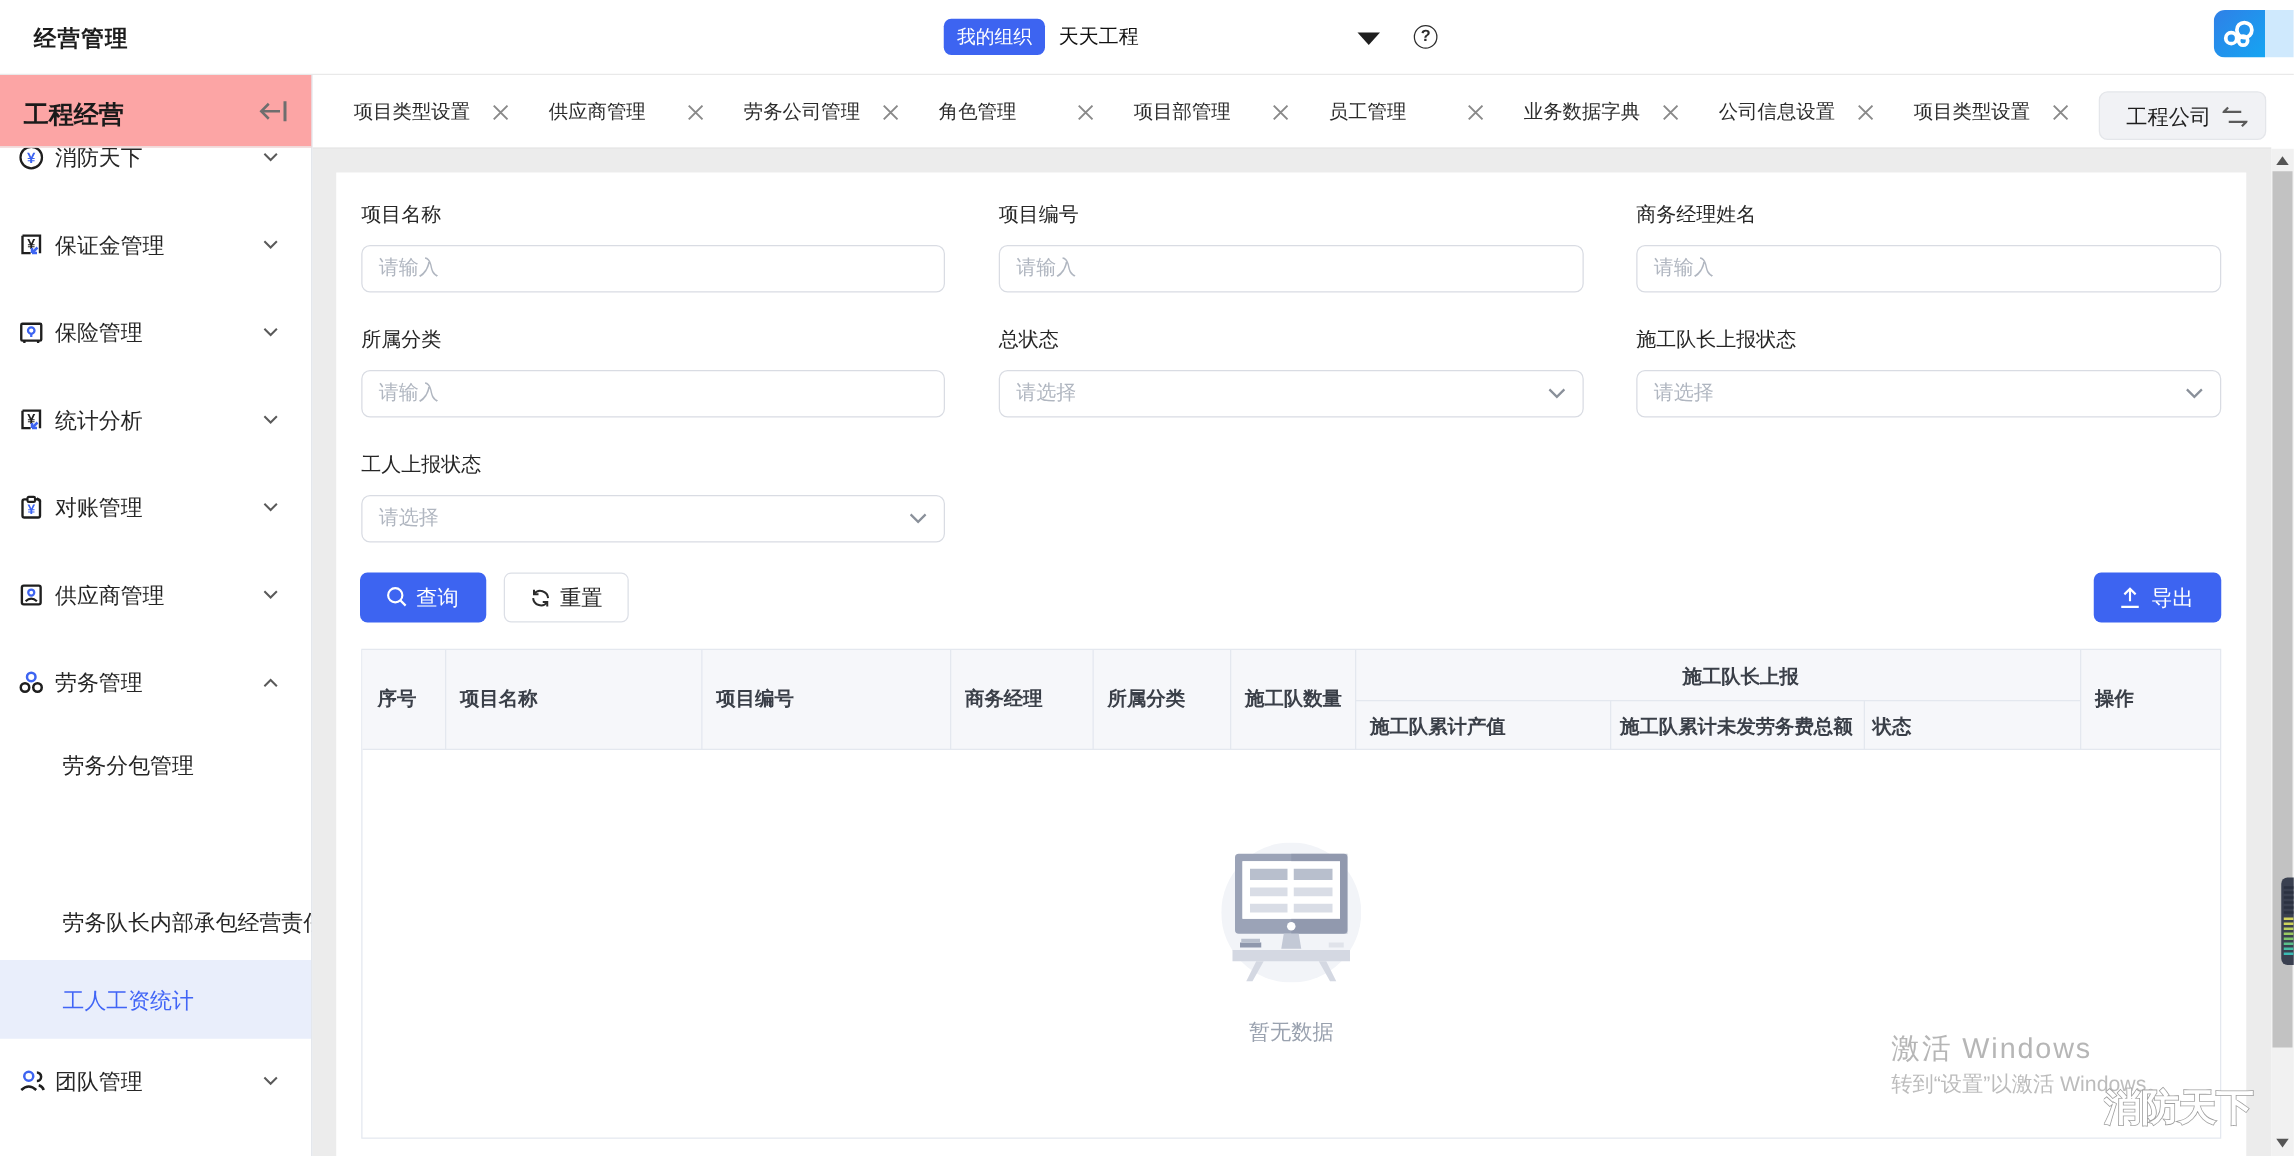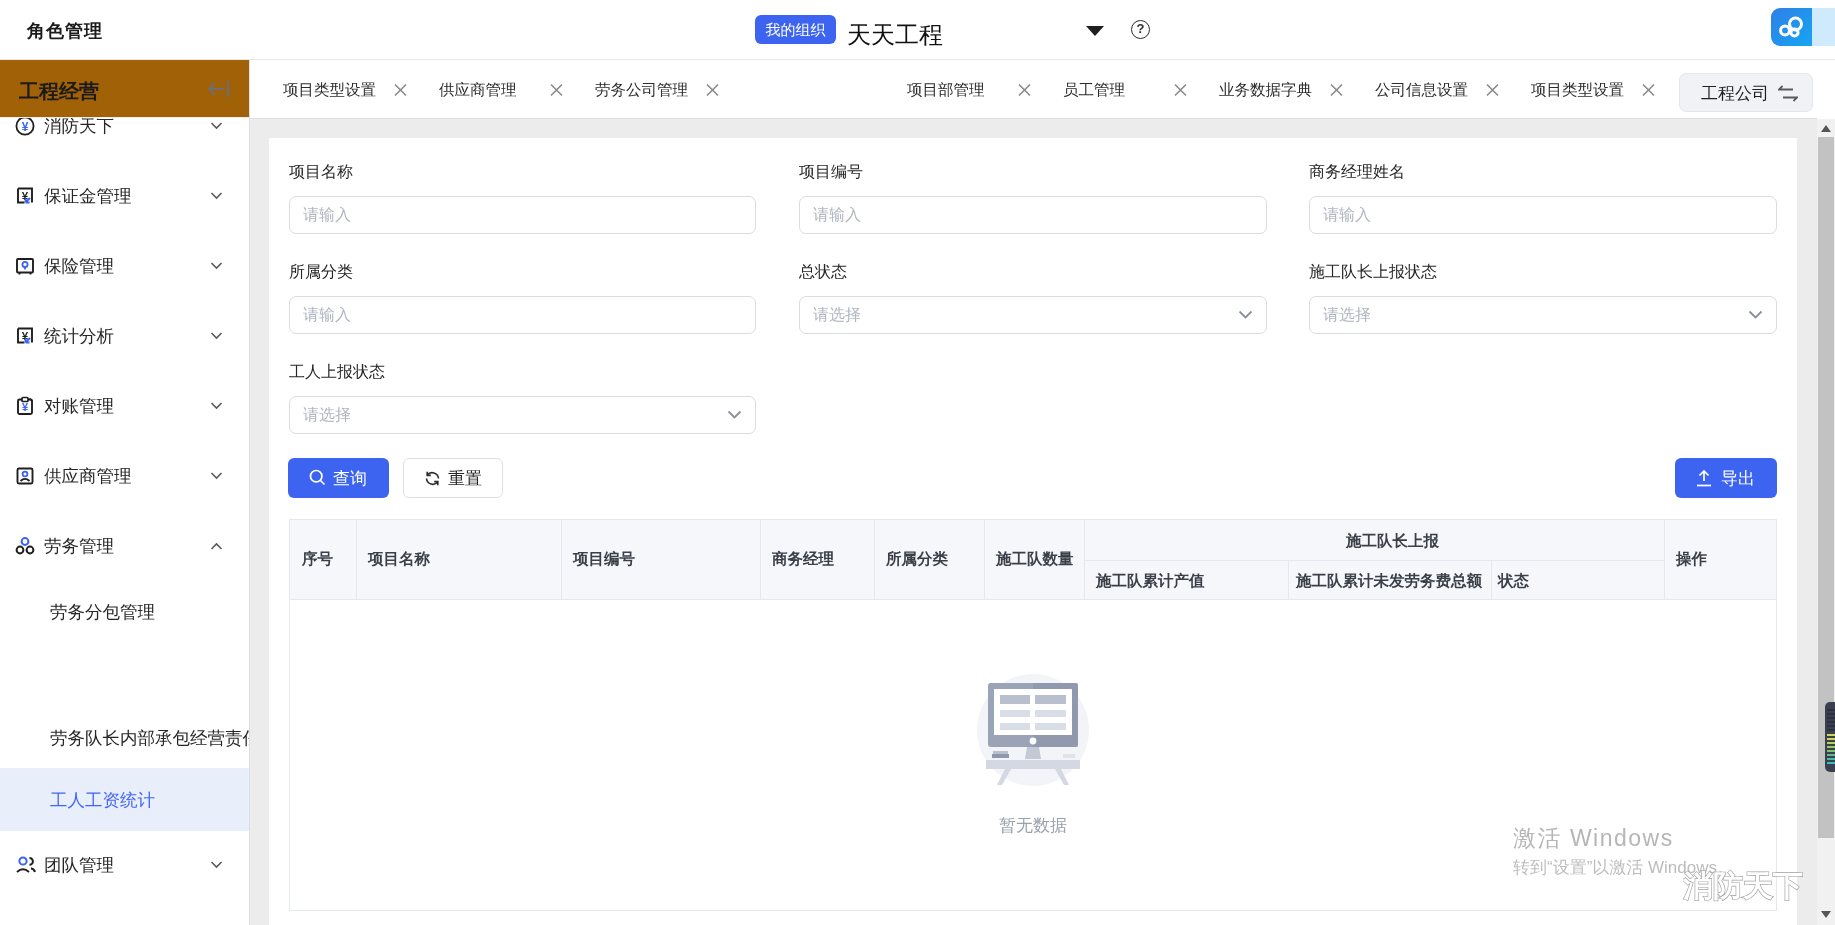--- a/index.html
+++ b/index.html
@@ -4,44 +4,44 @@
 <style>
   * { margin:0; padding:0; box-sizing:border-box; }
   html,body { width:1835px; height:925px; overflow:hidden; background:#fff;
     font-family:"Liberation Sans", sans-serif; }
   
   #hdr { position:absolute; left:0; top:0; width:1835px; height:60px; background:#fff;
     border-bottom:1px solid #e9e9e9; z-index:30; }
   #hdr .brand { position:absolute; left:27px; top:19px; font-size:18px; font-weight:bold; color:#1c1c1c; letter-spacing:1px;}
   #hdr .tag { position:absolute; left:755px; top:15px; width:81px; height:29px; background:#3d64f1;
     border-radius:6px; color:#fff; font-size:15px; line-height:29px; text-align:center; }
-  #hdr .org { position:absolute; left:847px; top:19px; font-size:24px; color:#111; }
+  #hdr .org { position:absolute; left:847px; top:19px; font-size:16px; color:#111; }
   #hdr .tri { position:absolute; left:1086px; top:26px; width:0; height:0;
     border-left:9px solid transparent; border-right:9px solid transparent; border-top:10px solid #1f1f1f; }
   #hdr .help { position:absolute; left:1131px; top:20px; width:19px; height:19px; border:1.6px solid #2c2c2c;
     border-radius:50%; color:#2c2c2c; font-size:13px; line-height:16px; text-align:center; font-weight:bold;}
   
   #side { position:absolute; left:0; top:60px; width:250px; height:865px; background:#fff;
     border-right:1px solid #dcdfe6; z-index:20; }
-  #side .shead { position:absolute; left:0; top:0; width:249px; height:58px; border-bottom:1px solid #ececec; background:#a16207; z-index:5;}
+  #side .shead { position:absolute; left:0; top:0; width:249px; height:58px; border-bottom:1px solid #ececec; background:#fca5a5; z-index:5;}
   #side .shead .t { position:absolute; left:19px; top:18px; font-size:20px; font-weight:bold; color:#1a1a1a; }
   #smenu { position:absolute; left:0; top:58px; width:249px; height:807px; overflow:hidden; }
   .mitem { position:absolute; left:0; width:249px; height:70px; }
   .mitem .txt { position:absolute; left:44px; top:50%; transform:translateY(-50%); font-size:17.5px; color:#262626; white-space:nowrap;}
   .mitem svg.ic { position:absolute; left:15px; top:50%; transform:translateY(-50%); }
   .mitem svg.chev { position:absolute; left:210px; top:50%; transform:translateY(-50%); }
   .sub { position:absolute; left:0; width:249px; height:63px; overflow:hidden; }
   .sub .txt { position:absolute; left:50px; top:50%; transform:translateY(-50%); font-size:17.5px; color:#262626; white-space:nowrap; }
   .sub.sel { background:#e9eefb;text-align:right; }
   .sub.sel .txt { color:#4165f6; }
 </style>
 </head>
 <body>
 <div id="hdr">
-  <div class="brand">角色管理</div>
+  <div class="brand">经营管理</div>
   <div class="tag">我的组织</div>
   <div class="org">天天工程</div>
   <div class="tri"></div>
   <div class="help">?</div>
 </div>
 <div id="side">
   <div class="shead">
     <div class="t">工程经营</div>
     <svg style="position:absolute;left:207px;top:18px" width="23" height="22" viewBox="0 0 23 22">
       <path d="M2 11 H17" stroke="#6e6e6e" stroke-width="2" fill="none"></path>
@@ -184,20 +184,26 @@
     <svg width="15" height="15" viewBox="0 0 15 15">
         <path d="M2 2 L13 13 M13 2 L2 13" stroke="#8a8a8a" stroke-width="1.6"></path>
       </svg>
     </div>
   <div class="tab" style="left:345px">
       <span class="tt">劳务公司管理</span>
     <svg width="15" height="15" viewBox="0 0 15 15">
         <path d="M2 2 L13 13 M13 2 L2 13" stroke="#8a8a8a" stroke-width="1.6"></path>
       </svg>
     </div>
+  <div class="tab" style="left:501px">
+      <span class="tt">角色管理</span>
+    <svg width="15" height="15" viewBox="0 0 15 15">
+        <path d="M2 2 L13 13 M13 2 L2 13" stroke="#8a8a8a" stroke-width="1.6"></path>
+      </svg>
+    </div>
   <div class="tab" style="left:657px">
       <span class="tt">项目部管理</span>
     <svg width="15" height="15" viewBox="0 0 15 15">
         <path d="M2 2 L13 13 M13 2 L2 13" stroke="#8a8a8a" stroke-width="1.6"></path>
       </svg>
     </div>
   <div class="tab" style="left:813px">
       <span class="tt">员工管理</span>
     <svg width="15" height="15" viewBox="0 0 15 15">
         <path d="M2 2 L13 13 M13 2 L2 13" stroke="#8a8a8a" stroke-width="1.6"></path>

